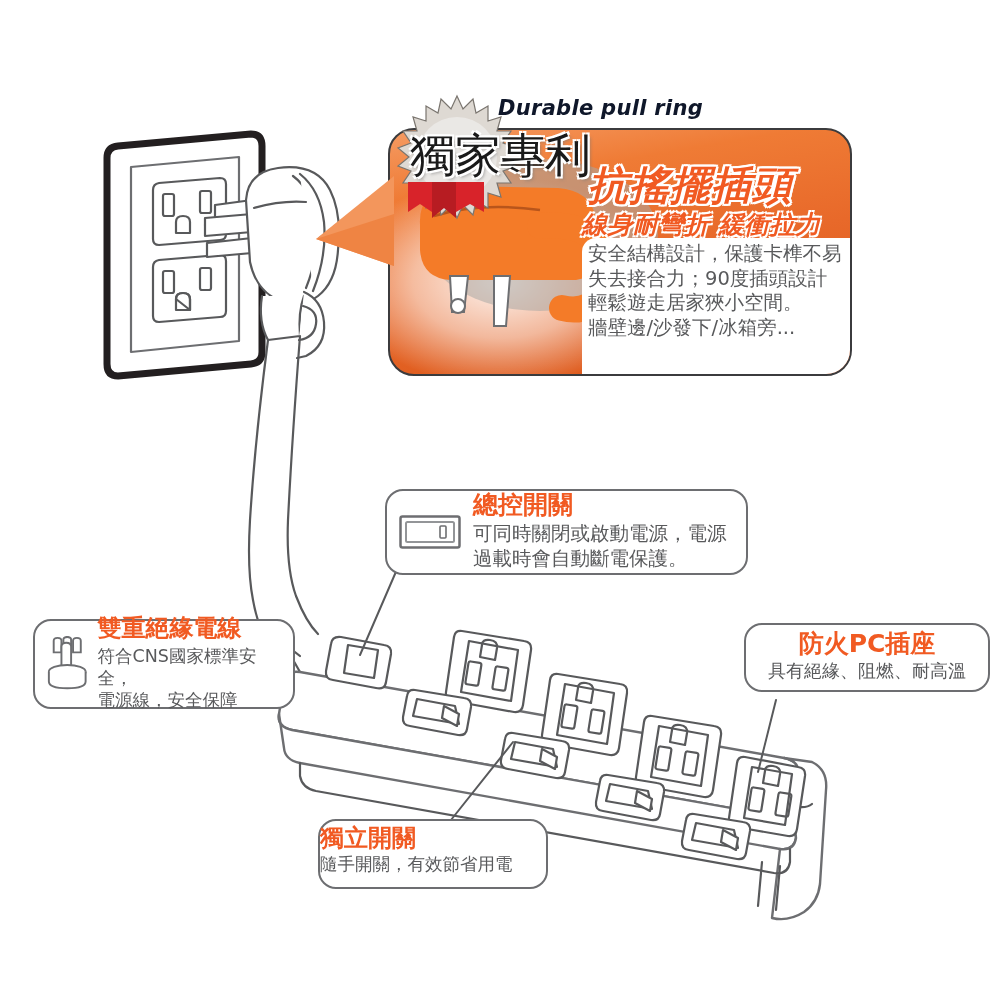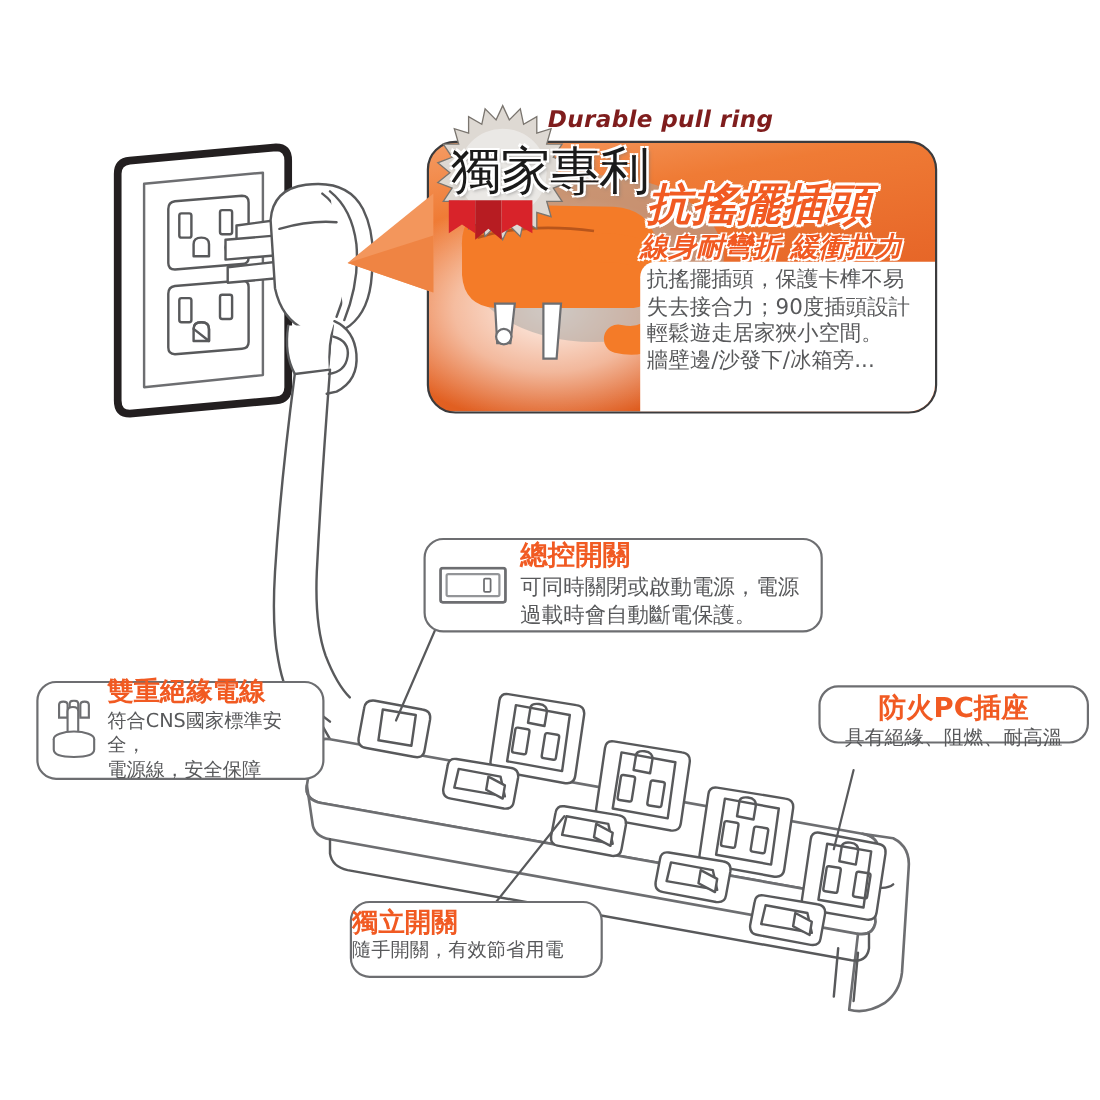--- a/index.html
+++ b/index.html
@@ -22,21 +22,21 @@
   #cb-master .bub-body{font-size:19.5px;}
 
   
   #cb-wire{left:33px;top:619px;width:262px;height:90px;}
   #cb-wire .inner{display:flex;align-items:center;height:100%;padding:0 8px 0 10px;box-sizing:border-box;}
   #cb-wire .txt{margin-left:8px;}
   #cb-wire .bub-title{font-size:24px;margin-bottom:3px;}
   #cb-wire .bub-body{font-size:17.5px;}
 
   
-  #cb-pc{left:744px;top:623px;width:246px;height:53px;text-align:center;}
+  #cb-pc{left:744px;top:623px;width:246px;height:69px;text-align:center;}
   #cb-pc .inner{padding-top:6px;}
   #cb-pc .bub-title{font-size:25px;margin-bottom:2px;}
   #cb-pc .bub-body{font-size:18px;}
 
   
   #cb-ind{left:318px;top:819px;width:230px;height:70px;text-align:left;}
   #cb-ind .inner{padding-top:5px;}
   #cb-ind .bub-title{font-size:24px;margin-bottom:2px;}
   #cb-ind .bub-body{font-size:17.5px;}
 
@@ -54,21 +54,21 @@
                       0 -2.4px 0 #fff,0 2.4px 0 #fff,-2.4px 0 0 #fff,2.4px 0 0 #fff;}
   .p-sub{position:absolute;left:192px;top:78px;font-size:25px;font-weight:bold;
          font-style:italic;color:#F15A22;letter-spacing:.5px;
          text-shadow:-1.6px -1.6px 0 #fff,1.6px -1.6px 0 #fff,-1.6px 1.6px 0 #fff,1.6px 1.6px 0 #fff;}
   .p-body{position:absolute;left:198px;top:112px;width:262px;font-size:19.5px;
           color:#58595b;line-height:1.26;}
   .p-body div{white-space:nowrap;}
 
   
   #badge-en{position:absolute;left:498px;top:96px;font-size:21px;font-style:italic;
-            font-weight:bold;color:#7f1d1d;letter-spacing:.3px;}
+            font-weight:bold;color:#0f172a;letter-spacing:.3px;}
   #badge-zh{position:absolute;left:410px;top:125px;font-size:46px;font-weight:normal;
             color:#1a1a1a;letter-spacing:-1px;
             text-shadow:-2px -2px 0 #fff,2px -2px 0 #fff,-2px 2px 0 #fff,2px 2px 0 #fff,
                         3px 3px 3px rgba(120,120,120,.55);}
 </style>
 </head>
 <body>
 
 <div id="stage">
 
@@ -210,21 +210,21 @@
       <path d="M104 146 L120 146 L116 196 L104 196 Z" fill="#fff" stroke="#6d6e71" stroke-width="2"></path>
       <path d="M196 116 Q208 108 218 114" fill="none" stroke="#6d6e71" stroke-width="2.5"></path>
       <path d="M199 126 Q210 120 218 124" fill="none" stroke="#6d6e71" stroke-width="2.5"></path>
     </svg>
 
     <div id="panel-white"></div>
 
     <div class="p-head">抗搖擺插頭</div>
     <div class="p-sub">線身耐彎折 緩衝拉力</div>
     <div class="p-body">
-      <div>抗搖擺插頭，保護卡榫不易</div>
+      <div>安全結構設計，保護卡榫不易</div>
       <div>失去接合力；90度插頭設計</div>
       <div>輕鬆遊走居家狹小空間。</div>
       <div>牆壁邊/沙發下/冰箱旁...</div>
     </div>
   </div>
 
   <svg class="layer" viewBox="0 0 1000 1000">
     <path d="M392 180 L392 262 L318 238 Z" fill="#f0avoid"></path>
     <path d="M394 176 L394 266 L316 239 Z" fill="#f3965c"></path>
     <path d="M394 214 L316 239 L394 266 Z" fill="#ef8443"></path>

